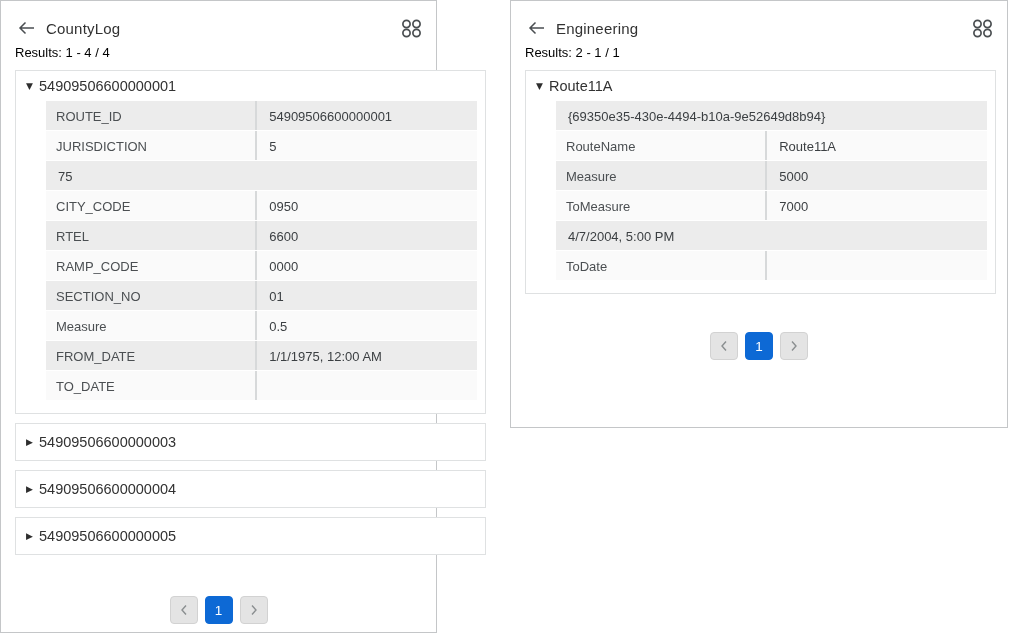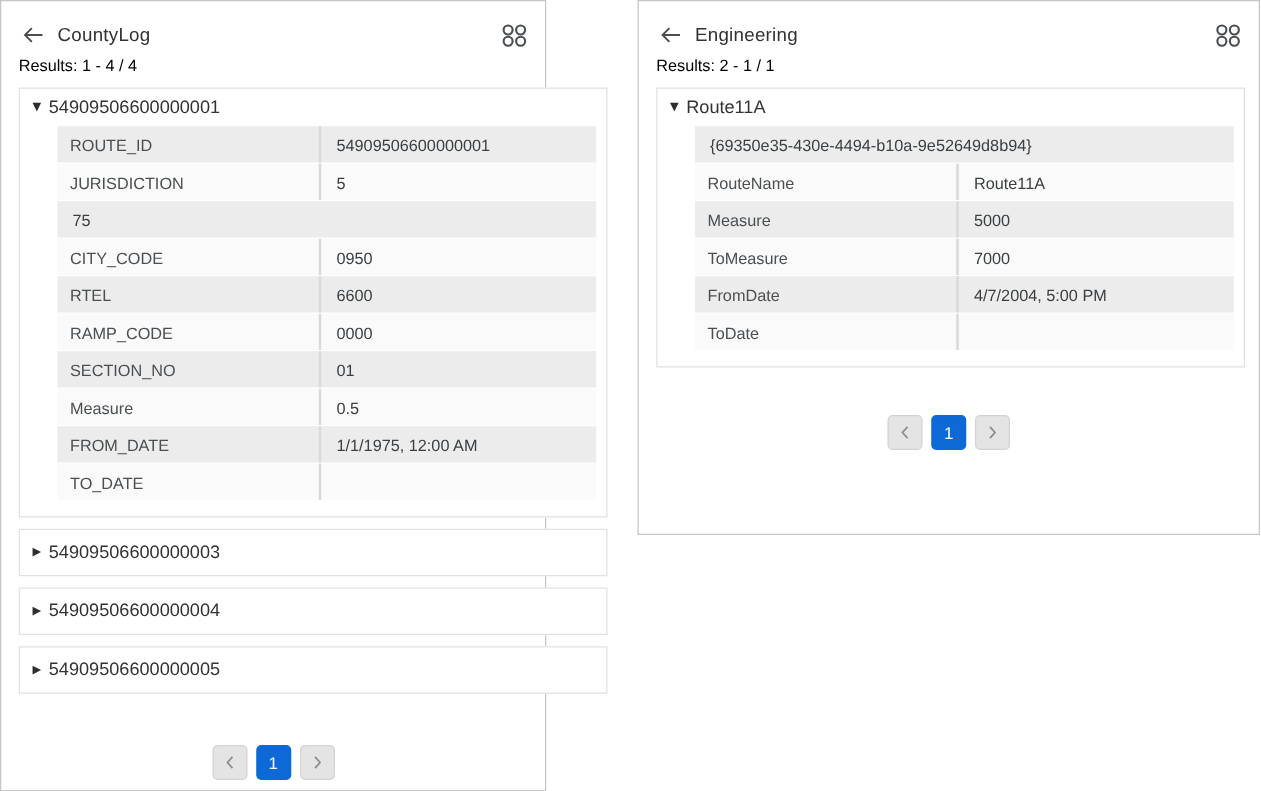--- a/index.html
+++ b/index.html
@@ -269,21 +269,20 @@
       </div>
       <div class="attr-row">
         <div class="attr-label">Measure</div>
         <div class="attr-value">5000</div>
       </div>
       <div class="attr-row">
         <div class="attr-label">ToMeasure</div>
         <div class="attr-value">7000</div>
       </div>
       <div class="attr-row">
-        <div class="attr-label">FromDate</div>
         <div class="attr-value">4/7/2004, 5:00 PM</div>
       </div>
       <div class="attr-row">
         <div class="attr-label">ToDate</div>
         <div class="attr-value"></div>
       </div>
     </div>
   </div>
 
   <div class="pagination">

